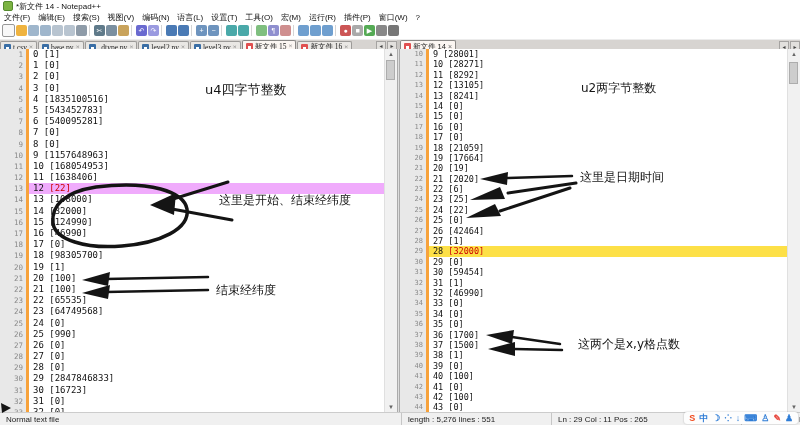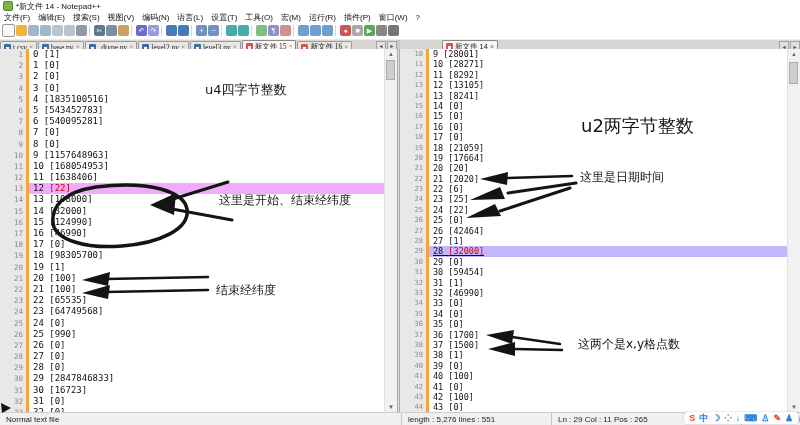--- a/index.html
+++ b/index.html
@@ -15,21 +15,21 @@
   .mi{padding:0 4px;white-space:nowrap;}
 
   
   .toolbar{height:15px;display:flex;align-items:center;padding:1px 2px;gap:1px;background:#fff;border-bottom:1px solid #ECECEC;}
   .tool{width:11px;height:11px;border-radius:2px;font-size:7px;color:#fff;display:flex;align-items:center;justify-content:center;flex:none;}
   .tsep{width:2px;height:11px;border-left:1px solid #D5D5D5;margin:0 1px;flex:none;}
 
   
   .tabbar-row{height:12px;display:flex;background:#D7D4D1;border-bottom:1px solid #B5B2AF;}
   .tabs-left{width:397px;display:flex;align-items:flex-end;overflow:hidden;position:relative;font-family:Liberation Serif, serif;}
-  .tabs-right{flex:1;display:flex;align-items:flex-end;overflow:hidden;position:relative;border-left:3px solid #C9C6C3;padding-left:42px;}
+  .tabs-right{flex:1;display:flex;align-items:flex-end;overflow:hidden;position:relative;border-left:3px solid #C9C6C3;}
   .tab{height:11px;display:flex;align-items:center;gap:2px;padding:0 3px;font-size:7.5px;background:#E9E7E4;border:1px solid #9C9A98;border-bottom:none;border-radius:2px 2px 0 0;margin-right:1px;color:#222;white-space:nowrap;box-sizing:border-box;}
   .tab.active{background:#FBF6F2;height:12px;border-color:#8A8886;}
   .floppy{width:7px;height:7px;border-radius:1px;position:relative;flex:none;}
   .floppy.saved{background:#3A6EA5;}
   .floppy.unsaved{background:#E05050;}
   .floppy::after{content:"";position:absolute;left:2px;top:3px;width:3px;height:3px;background:#FFF;}
   .tclose{font-size:7px;color:#666;line-height:1;}
   .tabscroll{position:absolute;right:0;top:1px;display:flex;gap:1px;}
   .tabscroll span{width:8px;height:9px;background:#E2E0DD;border:1px solid #A5A3A1;font-size:5px;color:#444;display:flex;align-items:center;justify-content:center;}
 
@@ -66,21 +66,21 @@
   .seg3{width:190px;}
   .seg4{flex:1;border-right:none;}
   .sogou{position:absolute;right:2px;bottom:1px;height:12px;display:flex;align-items:center;gap:4px;background:#FDFDFD;border-radius:3px;padding:0 5px;font-size:9px;font-weight:bold;z-index:70;box-shadow:0 0 2px rgba(0,0,0,.25);}
   .sogou span{line-height:1;}
 
   
   .anno-text{position:absolute;color:#151515;font-size:12px;font-family:"DejaVu Sans",sans-serif;white-space:nowrap;z-index:60;}
   #anno-u4{left:205px;top:81px;font-size:13px;}
   #anno-geo{left:219px;top:192px;}
   #anno-res{left:216px;top:282px;}
-  #anno-u2{left:581px;top:80px;font-size:18px;margin-top:34px;}
+  #anno-u2{left:581px;top:80px;font-size:12px;}
   #anno-date{left:580px;top:169px;}
   #anno-xy{left:578px;top:336px;}
   #ink{position:absolute;left:0;top:0;z-index:55;pointer-events:none;}
 </style>
 </head>
 <body>
 
 <div class="window">
 
   <div class="titlebar">
@@ -390,21 +390,21 @@
           <div class="row row-r">
             <span class="ln">19</span>
             <span class="code"><span>18 </span><span>[21059]</span></span>
           </div>
           <div class="row row-r">
             <span class="ln">20</span>
             <span class="code"><span>19 </span><span>[17664]</span></span>
           </div>
           <div class="row row-r">
             <span class="ln">21</span>
-            <span class="code"><span>20 </span><span>[20]</span></span>
+            <span class="code"><span>20 </span><span>[19]</span></span>
           </div>
           <div class="row row-r">
             <span class="ln">22</span>
             <span class="code"><span>21 </span><span>[2020]</span></span>
           </div>
           <div class="row row-r">
             <span class="ln">23</span>
             <span class="code"><span>22 </span><span>[6]</span></span>
           </div>
           <div class="row row-r">
@@ -422,21 +422,21 @@
           <div class="row row-r">
             <span class="ln">27</span>
             <span class="code"><span>26 </span><span>[42464]</span></span>
           </div>
           <div class="row row-r">
             <span class="ln">28</span>
             <span class="code"><span>27 </span><span>[1]</span></span>
           </div>
           <div class="row row-r cur">
             <span class="ln">29</span>
-            <span class="code" style="background: #c4b5fd; text-decoration: underline;"><span>28 </span><span class="red" style="color: rgb(204, 0, 0);">[32000]</span></span>
+            <span class="code" style="background: #fde047;"><span>28 </span><span class="red" style="color: rgb(204, 0, 0);">[32000]</span></span>
           </div>
           <div class="row row-r">
             <span class="ln">30</span>
             <span class="code"><span>29 </span><span>[0]</span></span>
           </div>
           <div class="row row-r">
             <span class="ln">31</span>
             <span class="code"><span>30 </span><span>[59454]</span></span>
           </div>
           <div class="row row-r">

